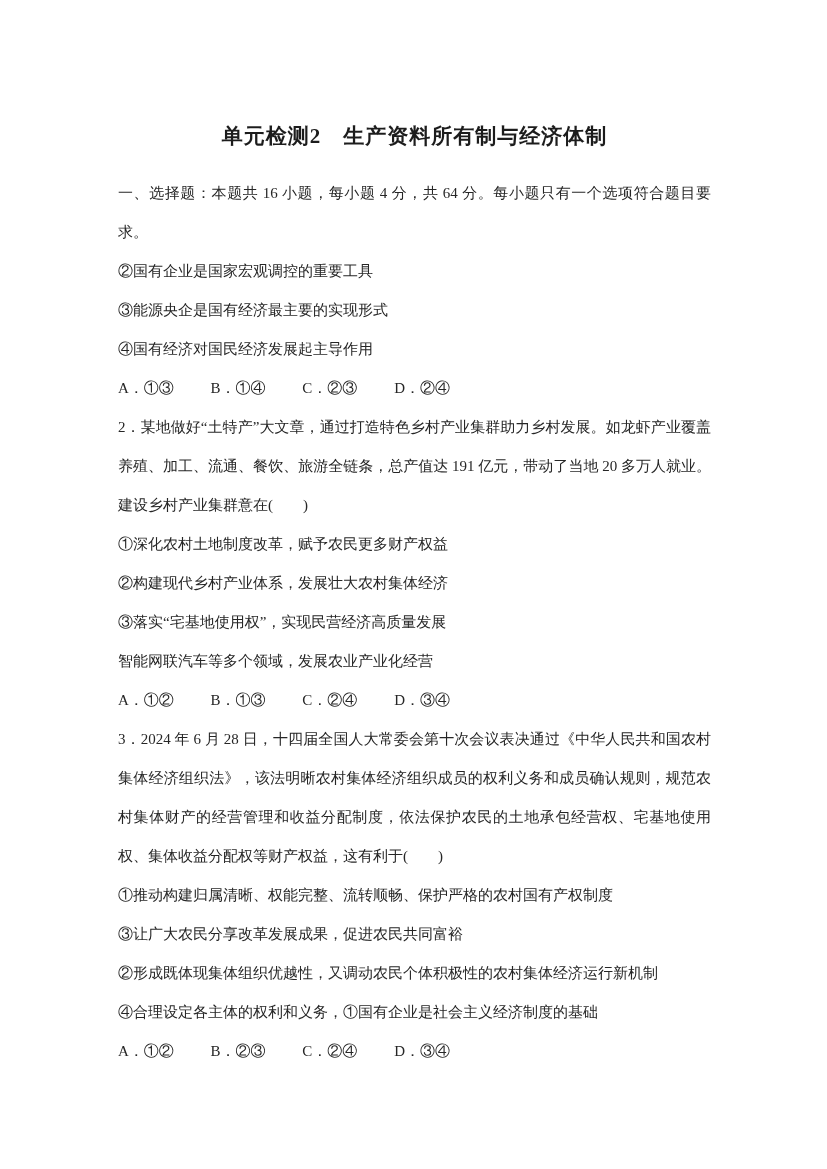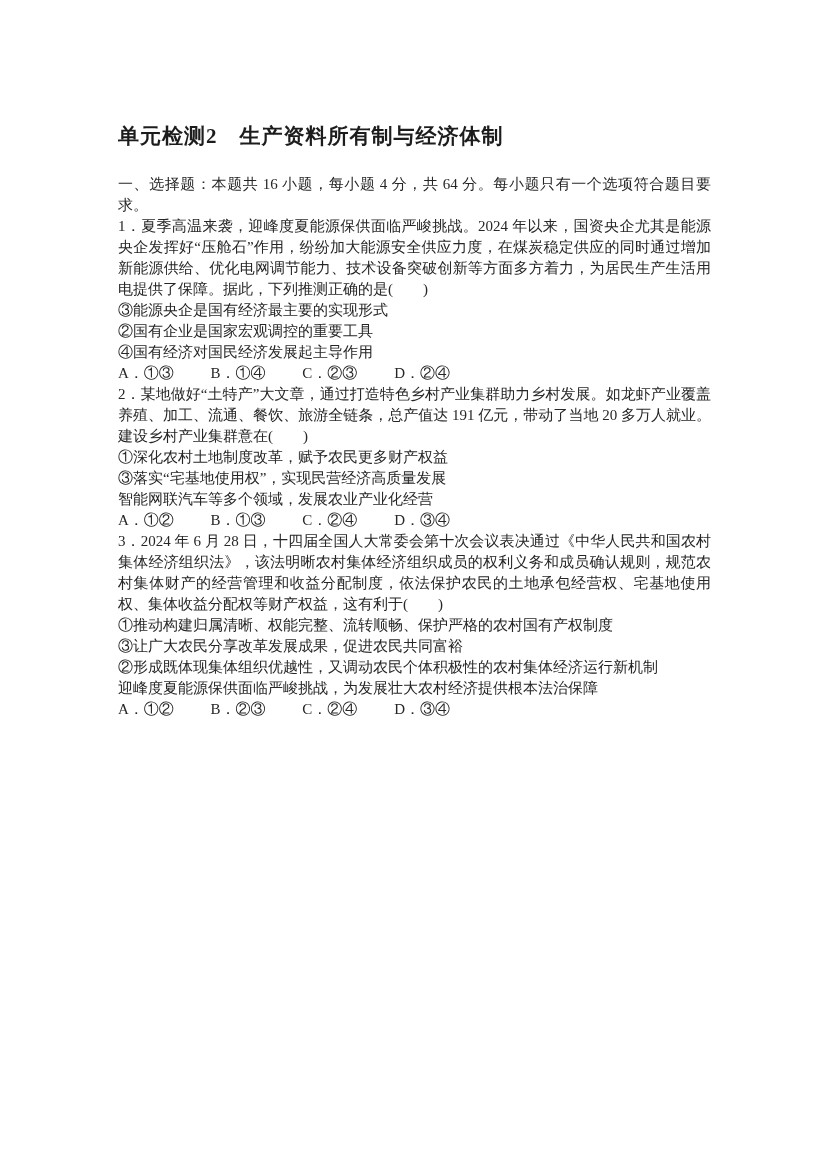--- a/index.html
+++ b/index.html
@@ -21,28 +21,28 @@
     position: absolute;
     left: 118px;
     top: 0;
     width: 593px;
   }
   .doc-title {
     margin: 122px 0 0 0;
     font-size: 21px;
     line-height: 29px;
     font-weight: bold;
-    text-align: left;
+    text-align: center;
     letter-spacing: 1px;
     color: #1c1c1c;
   }
   .body-flow {
     margin-top: 23px;
     font-size: 15px;
-    line-height: 21px;
+    line-height: 39px;
     text-align: justify;
     color: #262626;
   }
   .body-flow p { margin: 0; }
   .choices .choice {
     display: inline-block;
     margin-right: 33px;
   }
   .choices .choice:last-child { margin-right: 16px; }
 </style>
@@ -52,51 +52,51 @@
 <div class="page">
   <div class="content">
 
     <h1 class="doc-title">单元检测2　生产资料所有制与经济体制</h1>
 
     <div class="body-flow">
 
       <p>一、选择题：本题共 16 小题，每小题 4 分，共 64 分。每小题只有一个选项符合题目要求。</p>
 
       <section>
-        <p>1．夏季高温来袭，迎峰度夏能源保供面临严峻挑战。2024 年以来，国资央企尤其是能源央企发挥好“压舱石”作用，纷纷加大能源安全供应力度，在煤炭稳定供应的同时通过增加新能源供给、优化电网调节能力、技术设备突破创新等方面多方着力，为居民生产生活用电提供了保障。据此，下列推测正确的是(　　)</p>
+        <p>②国有企业是国家宏观调控的重要工具</p>
         <p>③能源央企是国有经济最主要的实现形式</p>
-        <p>②国有企业是国家宏观调控的重要工具</p>
         <p>④国有经济对国民经济发展起主导作用</p>
         <p class="choices">
           <span class="choice">A．①③</span>
           <span class="choice">B．①④</span>
           <span class="choice">C．②③</span>
           <span class="choice">D．②④</span>
         </p>
       </section>
 
       <section>
         <p>2．某地做好“土特产”大文章，通过打造特色乡村产业集群助力乡村发展。如龙虾产业覆盖养殖、加工、流通、餐饮、旅游全链条，总产值达 191 亿元，带动了当地 20 多万人就业。建设乡村产业集群意在(　　)</p>
         <p>①深化农村土地制度改革，赋予农民更多财产权益</p>
+        <p>②构建现代乡村产业体系，发展壮大农村集体经济</p>
         <p>③落实“宅基地使用权”，实现民营经济高质量发展</p>
         <p>智能网联汽车等多个领域，发展农业产业化经营</p>
         <p class="choices">
           <span class="choice">A．①②</span>
           <span class="choice">B．①③</span>
           <span class="choice">C．②④</span>
           <span class="choice">D．③④</span>
         </p>
       </section>
 
       <section>
         <p>3．2024 年 6 月 28 日，十四届全国人大常委会第十次会议表决通过《中华人民共和国农村集体经济组织法》，该法明晰农村集体经济组织成员的权利义务和成员确认规则，规范农村集体财产的经营管理和收益分配制度，依法保护农民的土地承包经营权、宅基地使用权、集体收益分配权等财产权益，这有利于(　　)</p>
         <p>①推动构建归属清晰、权能完整、流转顺畅、保护严格的农村国有产权制度</p>
         <p>③让广大农民分享改革发展成果，促进农民共同富裕</p>
         <p>②形成既体现集体组织优越性，又调动农民个体积极性的农村集体经济运行新机制</p>
-        <p>迎峰度夏能源保供面临严峻挑战，为发展壮大农村经济提供根本法治保障</p>
+        <p>④合理设定各主体的权利和义务，①国有企业是社会主义经济制度的基础</p>
         <p class="choices">
           <span class="choice">A．①②</span>
           <span class="choice">B．②③</span>
           <span class="choice">C．②④</span>
           <span class="choice">D．③④</span>
         </p>
       </section>
 
 
     </div>

